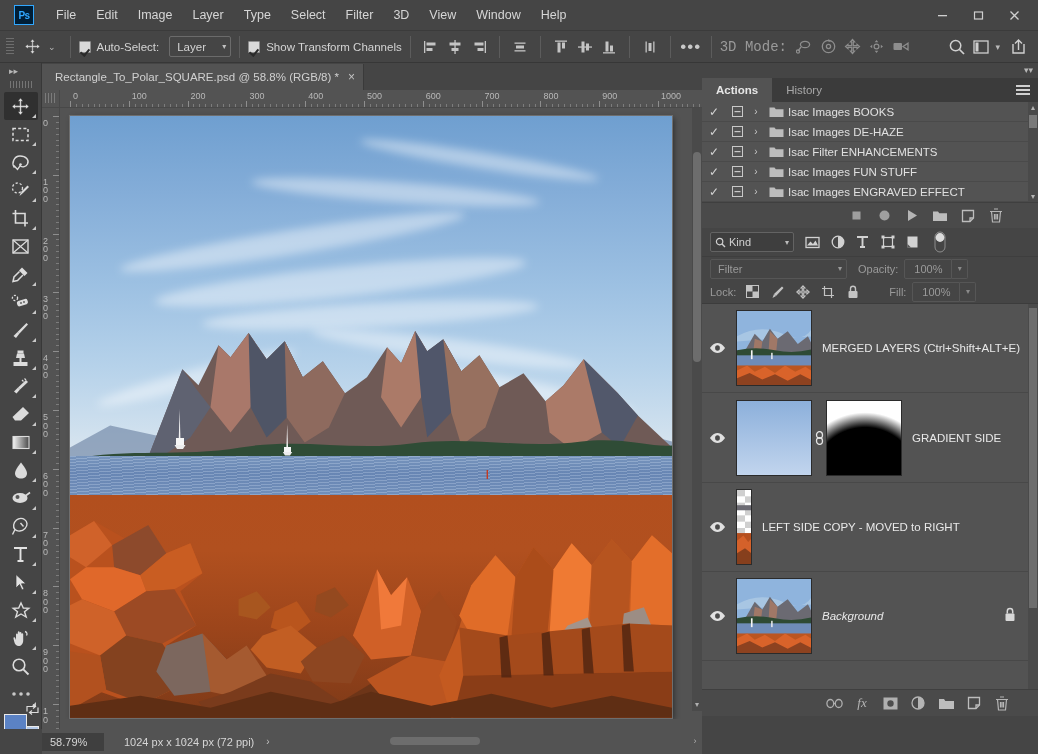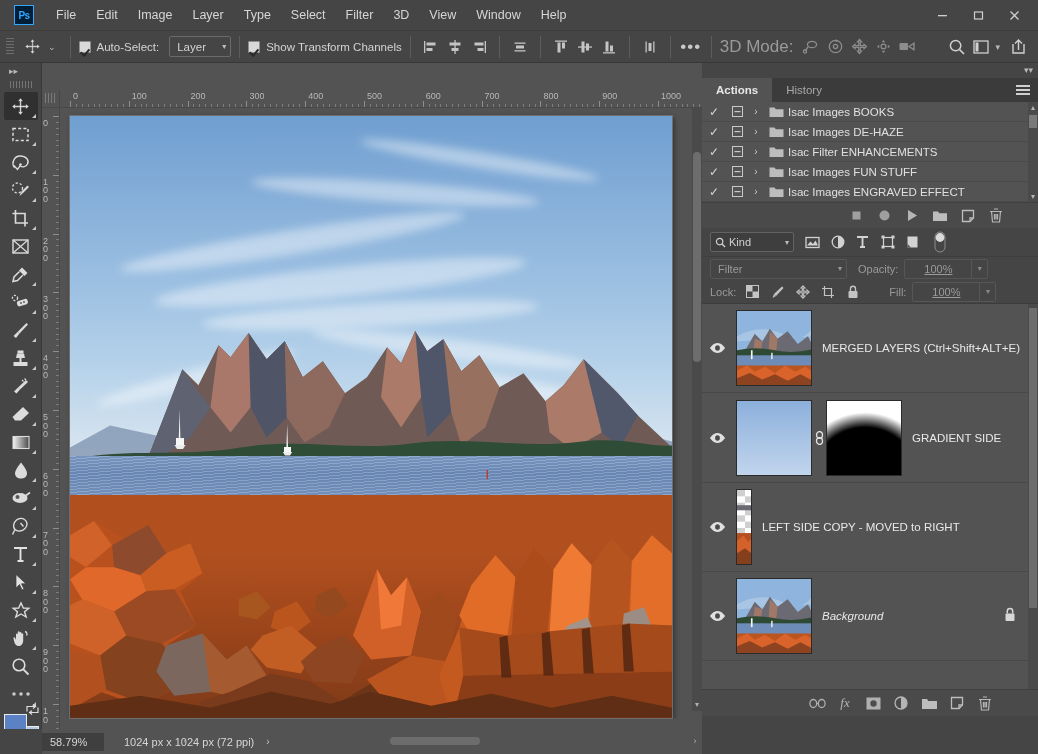--- a/index.html
+++ b/index.html
@@ -64,21 +64,21 @@
   .ob-select {
     height: 21px; min-width: 62px; background: #454545; border: 1px solid #6b6b6b;
     border-radius: 2px; color: #d4d4d4; font-size: 11.5px;
     display: flex; align-items: center; padding: 0 4px 0 7px; margin-left: 10px;
     justify-content: space-between;
   }
   .ob-select .cv { font-size: 8px; color: #c0c0c0; margin-left: 10px; }
   .align-icon { width: 24px; height: 24px; display:flex; align-items:center; justify-content:center; }
   .dots3 { color: #c9c9c9; font-size: 17px; letter-spacing: 1px; line-height: 8px; }
   .ob-right { margin-left: auto; display: flex; align-items: center; padding-right: 8px; }
-  .mode3d { color: #9a9a9a; font-size: 17px; margin-right: 6px; }
+  .mode3d { color: #9a9a9a; font-size: 14px; margin-right: 6px; font-family: Liberation Mono, monospace; }
 
   
   .toolbar {
     position: absolute; left: 0; top: 63px; width: 42px; height: 691px;
     background: #454545; border-right: 1px solid #383838;
   }
   .tb-collapse { height: 16px; color: #b7b7b7; font-size: 9px;
     display:flex; align-items:center; padding-left: 9px; }
   .tb-grip { width: 22px; height: 7px; margin: 2px auto 4px;
     background-image: repeating-linear-gradient(to right,#757575 0,#757575 1px,transparent 1px,transparent 3px);
@@ -211,23 +211,23 @@
               border-radius: 2px; display:flex; align-items:center; padding: 0 4px;
               color: #d0d0d0; font-size: 11px; justify-content: space-between; }
   .ficon { width: 25px; height: 22px; display:flex; align-items:center; justify-content:center; }
 
   .blend-row { height: 24px; background: #454545; display:flex; align-items:center;
                padding: 0 8px; border-top: 1px solid #3e3e3e; }
   .blend-sel { width: 137px; height: 20px; background: #454545; border:1px solid #565656;
                border-radius:2px; color:#9a9a9a; font-size: 11px; display:flex;
                align-items:center; justify-content:space-between; padding: 0 4px 0 7px; }
   .lbl-dim { color:#9a9a9a; font-size: 11px; }
-  .num-box { width: 68px; height: 20px; border:1px solid #565656; border-radius: 2px 0 0 2px;
+  .num-box { width: 48px; height: 20px; border:1px solid #565656; border-radius: 2px 0 0 2px;
              color:#9a9a9a; font-size:11px; display:flex; align-items:center;
-             justify-content:center;text-decoration:underline; }
+             justify-content:center; }
   .num-stepper { width: 16px; height: 20px; border:1px solid #565656; border-left:none;
                  border-radius: 0 2px 2px 0; display:flex; align-items:center;
                  justify-content:center; color:#8a8a8a; font-size:8px; }
   .lock-row { height: 24px; background: #454545; display:flex; align-items:center;
               padding: 0 8px; border-bottom: 1px solid #3c3c3c; }
 
   .layerlist { background: #535353; position: relative; }
   .layer-row { display:flex; align-items:center; border-bottom: 1px solid #484848;
                position: relative; }
   .eye-cell { width: 30px; display:flex; align-items:center; justify-content:center;
@@ -617,20 +617,26 @@
             <rect x="0" y="0" width="7" height="7" fill="#e2e2e2"></rect>
             <rect x="4" y="4" width="7" height="7" fill="#9a9a9a" stroke="#e2e2e2" stroke-width="0.8"></rect>
           </svg>
       </div>
       <div class="sw-bg" id="swbg" style="background: rgb(182, 203, 234);"></div>
       <div class="sw-fg" id="swfg" style="background: rgb(91, 130, 196);"></div>
     </div>
 
   </div>
 
+  <div class="tabstrip">
+    <div class="doctab">
+      <span>Rectangle_To_Polar_SQUARE.psd @ 58.8% (RGB/8) *</span>
+      <span class="xc">×</span>
+    </div>
+  </div>
 
   <div class="docarea">
     <div class="ruler-corner"></div>
     <div class="ruler-h" id="ruler-h">
         <div class="rh-tick" style="left: 10px;"></div>
         <div class="rh-tick minor" style="left: 15.88px;"></div>
         <div class="rh-tick minor" style="left: 21.76px;"></div>
         <div class="rh-tick minor" style="left: 27.64px;"></div>
         <div class="rh-tick minor" style="left: 33.52px;"></div>
         <div class="rh-tick minor" style="left: 39.4px;"></div>
@@ -1356,21 +1362,21 @@
                 <rect x="1.5" y="6.5" width="9" height="7.5" rx="1" fill="#d8d8d8"></rect>
                 <path d="M3.3 6.5 L3.3 4.2 A2.7 2.7 0 0 1 8.7 4.2 L8.7 6.5" fill="none" stroke="#d8d8d8" stroke-width="1.5"></path>
               </svg></div>
           </div>
         </div>
       <div class="lay-scroll">
         <div style="position:absolute;left:1px;top:4px;width:8px;height:300px;background:#6d6d6d;"></div>
       </div>
     </div>
 
-    <div class="panel-btnbar" style="height:27px;padding-right:39px;">
+    <div class="panel-btnbar" style="height:27px;padding-right:22px;">
       <div class="pbtn">
         <svg width="17" height="11" viewBox="0 0 17 11">
             <path d="M7 5.5 L10 5.5" stroke="#aeaeae" stroke-width="1.3"></path>
             <ellipse cx="4.3" cy="5.5" rx="3.4" ry="4" fill="none" stroke="#aeaeae" stroke-width="1.3"></ellipse>
             <ellipse cx="12.7" cy="5.5" rx="3.4" ry="4" fill="none" stroke="#aeaeae" stroke-width="1.3"></ellipse>
           </svg>
       </div>
       <div class="pbtn">
         <span style="color:#b5b5b5;font-size:13px;font-style:italic;font-family:'Liberation Serif',serif;">fx</span>
       </div>

